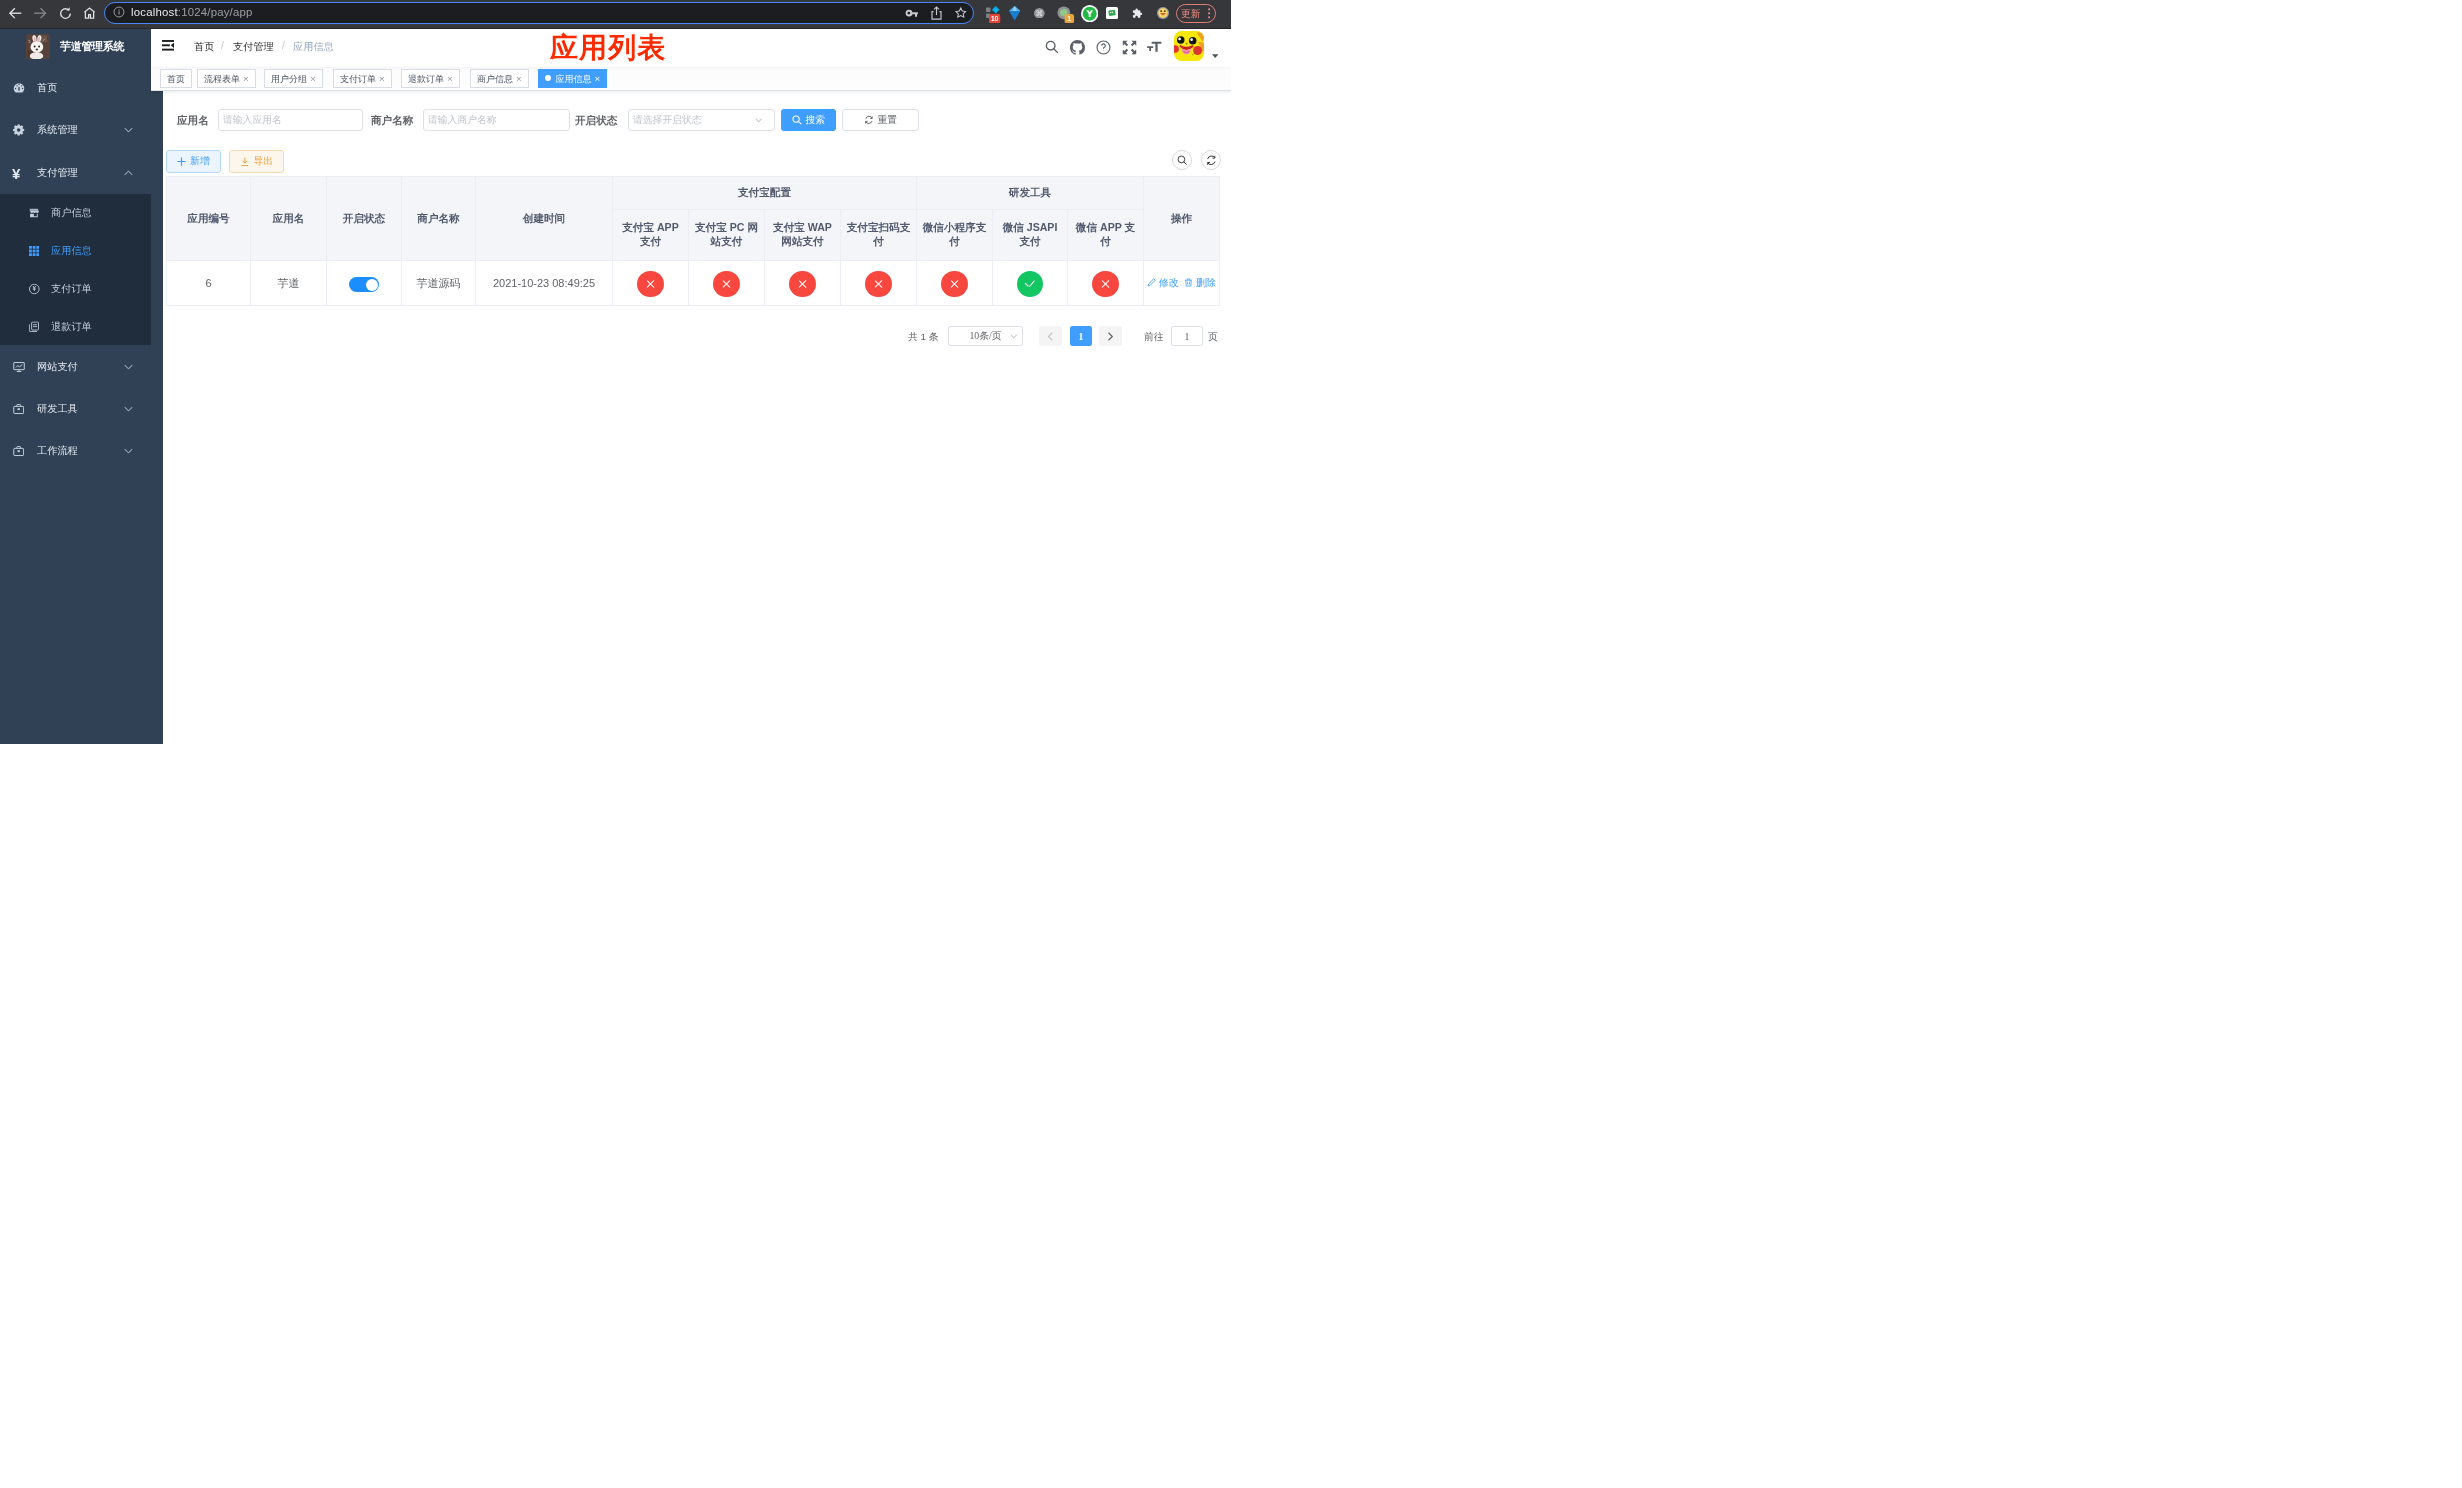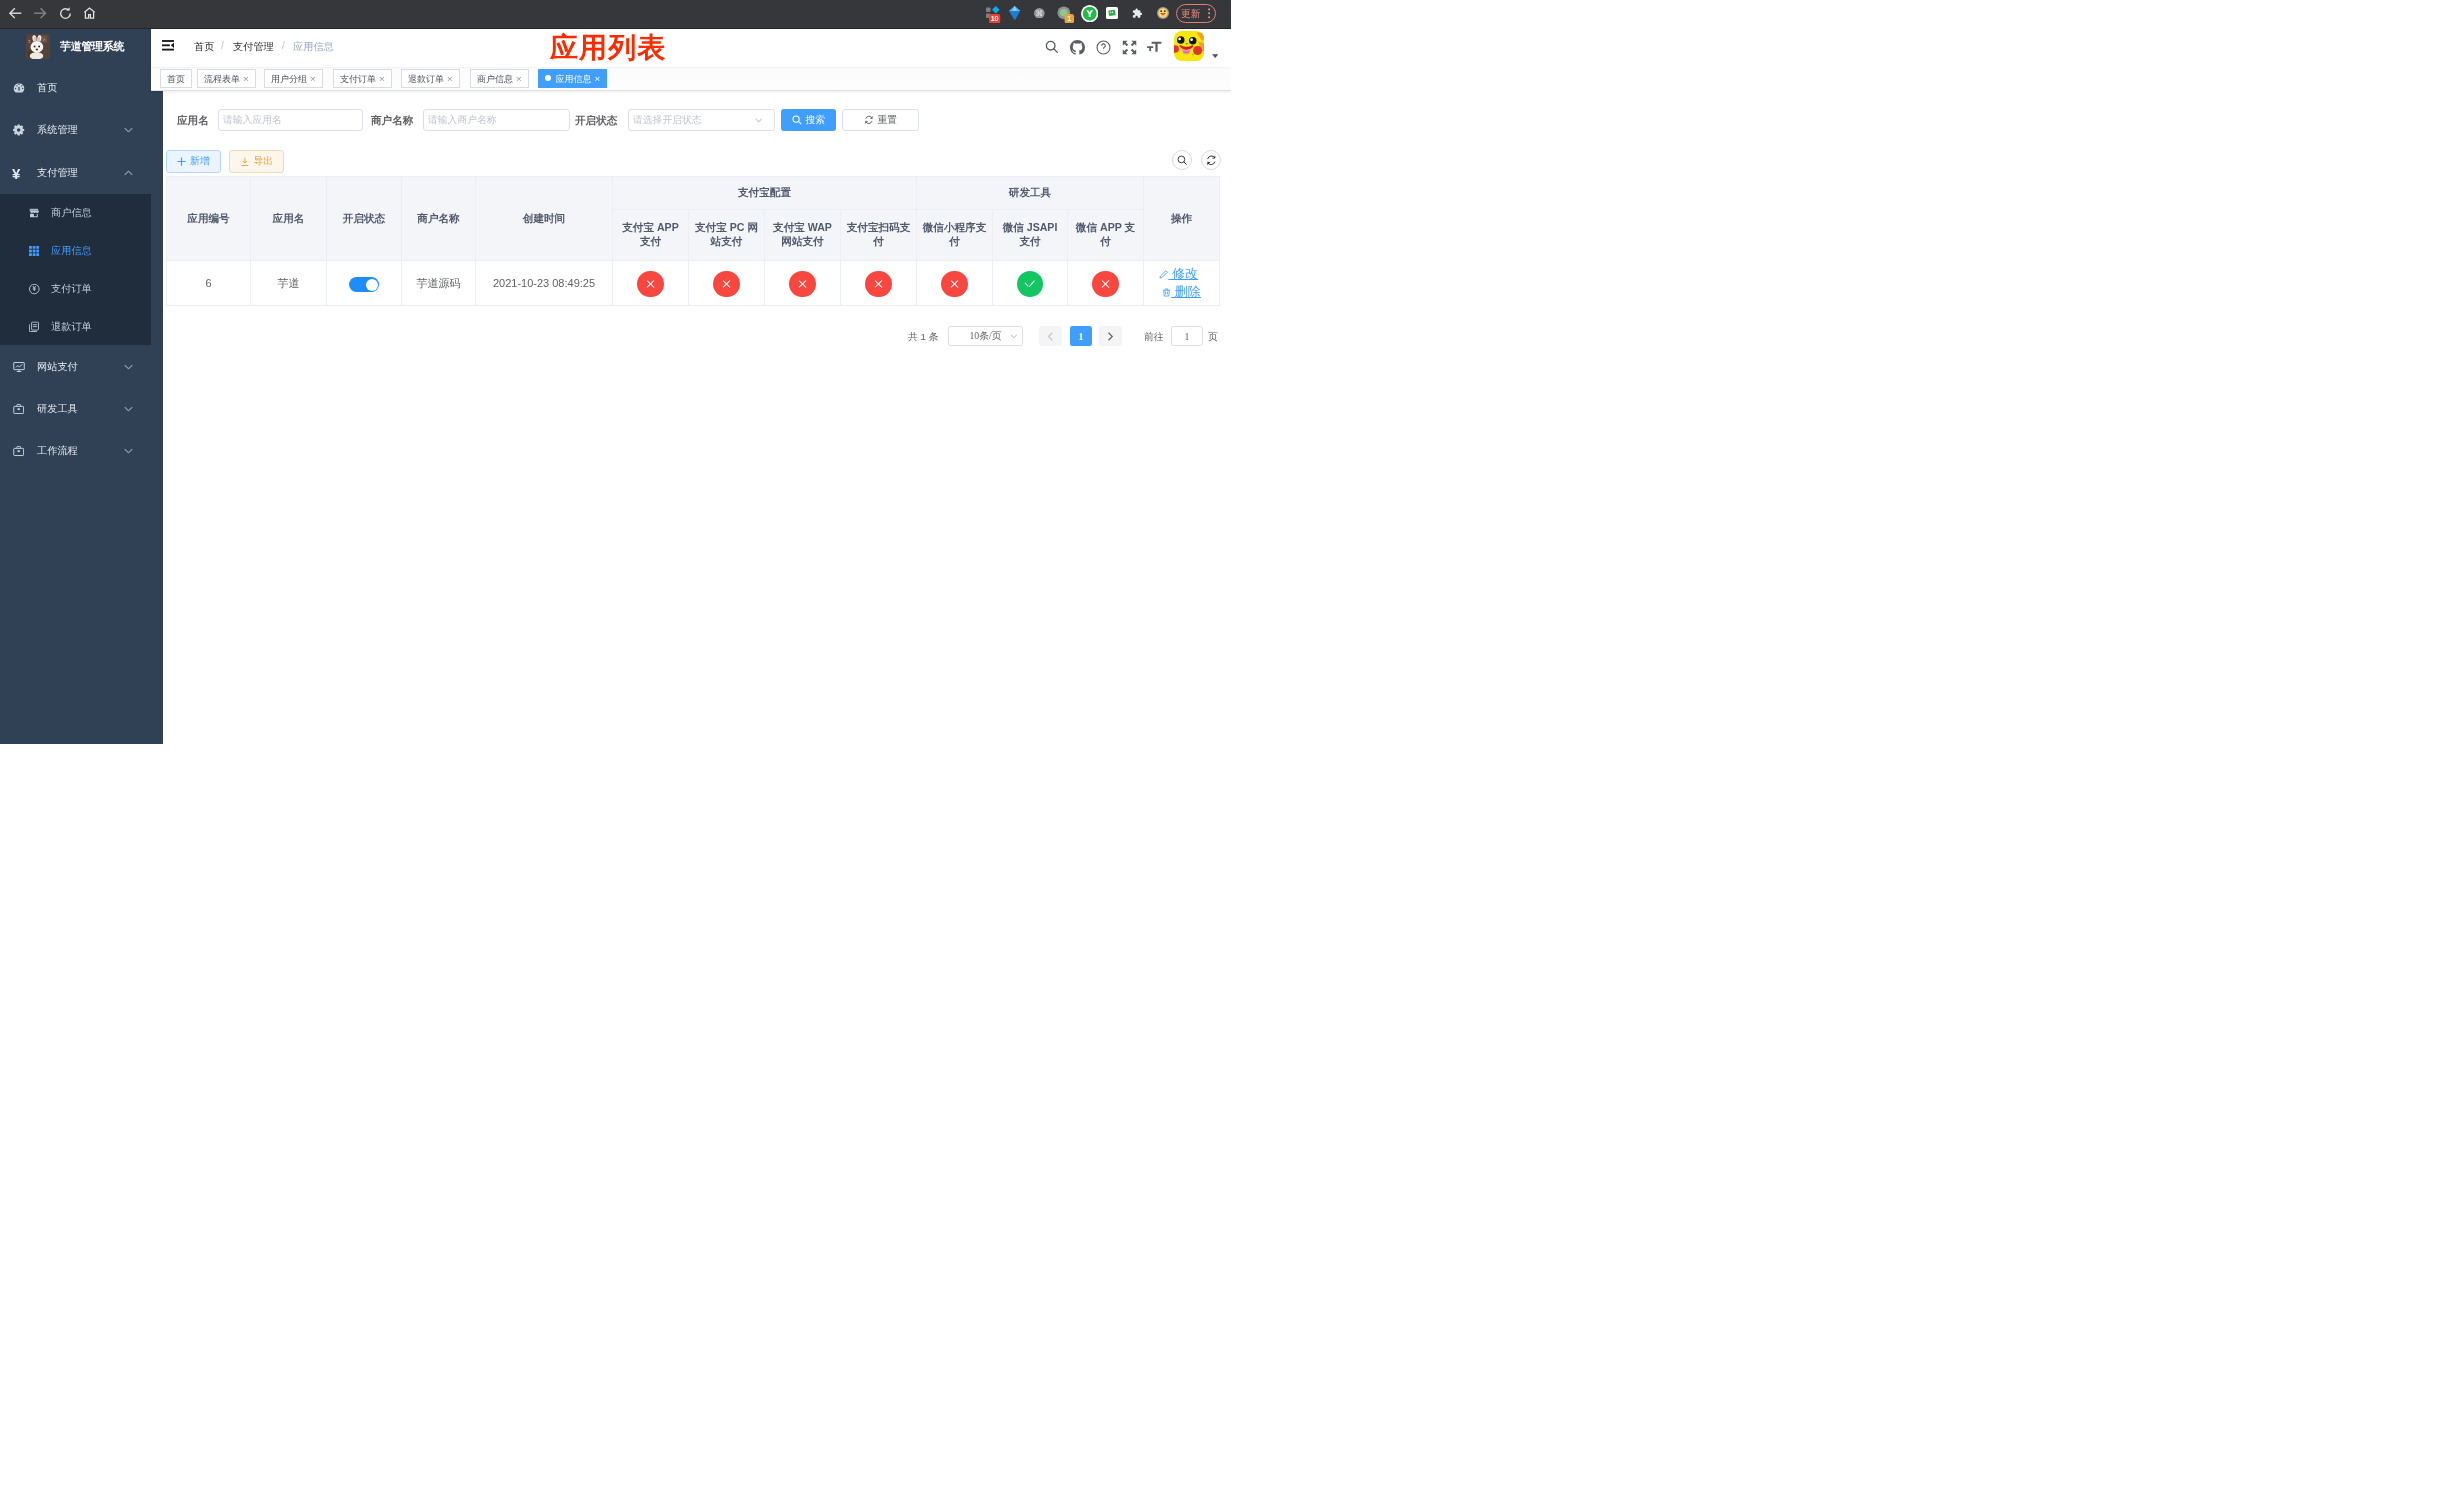--- a/index.html
+++ b/index.html
@@ -58,21 +58,21 @@
 #tbl th { background:#f4f5f8; color:#515a6e; font-size:10.6px; font-weight:bold; }
 #tbl td { background:#fff; color:#606266; font-size:11px; }
 .icircle { display:inline-block; width:26.5px; height:26.5px; border-radius:50%; position:relative; vertical-align:middle; top:0.8px; }
 .icircle.red { background:#f8473f; }
 .icircle.green { background:#12c662; }
 .xm, .ck { position:absolute; left:0; top:0; width:26.5px; height:26.5px; }
 .xm::before, .xm::after { content:""; position:absolute; left:12.6px; top:8.3px; width:1.4px; height:9.8px; background:#fff; }
 .xm::before { transform:rotate(45deg); } .xm::after { transform:rotate(-45deg); }
 .ck::before { content:""; position:absolute; left:7.7px; top:13.6px; width:4.9px; height:1.4px; background:#fff; transform:rotate(45deg); }
 .ck::after { content:""; position:absolute; left:10.8px; top:12.7px; width:8.3px; height:1.4px; background:#fff; transform:rotate(-50deg); }
-.oplink { color:#409eff; font-size:13px; white-space:nowrap;text-decoration:underline; }
+.oplink { color:#409eff; font-size:10px; white-space:nowrap; }
 
 
 .pag { position:absolute; font-size:9.8px; color:#606266; }
 .pagbox { position:absolute; display:flex; align-items:center; justify-content:center; font-size:9.8px;font-family:Liberation Serif, serif; }
 
 
 .toggle { display:inline-block; width:30px; height:15px; border-radius:7.6px; background:#1b8dfc; position:relative; vertical-align:middle; top:1.5px; }
 .toggle::after { content:""; position:absolute; right:1.5px; top:1.5px; width:12px; height:12px; border-radius:50%; background:#fff; }
 </style>
 </head>
@@ -89,20 +89,41 @@
         <path d="M10 3l6.5 6.5L10 16"></path>
       </svg>
   <svg class="abs" style="left:58px;top:5.7px" width="15" height="15" viewBox="0 0 20 20">
         <path d="M16.4 10A6.4 6.4 0 1 1 10 3.6c1.8 0 3.4.7 4.6 1.9" fill="none" stroke="#dee1e6" stroke-width="1.8"></path>
         <path d="M15.6 1.5v4.5h-4.5z" fill="#dee1e6"></path>
       </svg>
   <svg class="abs" style="left:82px;top:5.7px" width="15" height="15" viewBox="0 0 20 20" fill="none" stroke="#dee1e6" stroke-width="1.7">
         <path d="M3.2 8.4 10 2.8l6.8 5.6"></path>
         <path d="M4.5 8v8.2h4.3v-4.7h2.4v4.7h4.3V8"></path>
       </svg>
+  <div id="pill">
+    <svg class="abs" style="left:8.3px;top:3.8px" width="12" height="12" viewBox="0 0 16 16">
+          <circle cx="8" cy="8" r="6.6" fill="none" stroke="#9aa0a6" stroke-width="1.3"></circle>
+          <rect x="7.3" y="7" width="1.5" height="4.2" fill="#9aa0a6"></rect>
+          <rect x="7.3" y="4.6" width="1.5" height="1.5" fill="#9aa0a6"></rect>
+        </svg>
+    <div class="url">localhost<span class="grey">:1024/pay/app</span></div>
+    <svg class="abs" style="left:800px;top:6px" width="13" height="9.8" viewBox="0 0 17 13" fill="#c7cacf">
+          <path d="M5 1a4.5 4.5 0 1 0 .5 9A4.5 4.5 0 0 0 5 1zm0 6.3A1.9 1.9 0 1 1 5 3.5a1.9 1.9 0 0 1 0 3.8z"></path>
+          <rect x="8.5" y="4.4" width="8.5" height="2.6"></rect>
+          <rect x="13.2" y="6.5" width="2.6" height="3.8"></rect>
+        </svg>
+    <svg class="abs" style="left:825px;top:3px" width="13" height="15" viewBox="0 0 17 20" fill="none" stroke="#c7cacf" stroke-width="1.5">
+          <path d="M4.5 7.5H2.5v10h12v-10h-2"></path>
+          <path d="M8.5 12V1.8"></path>
+          <path d="M5.3 4.5 8.5 1.3l3.2 3.2"></path>
+        </svg>
+    <svg class="abs" style="left:849px;top:3.8px" width="13.6" height="13.6" viewBox="0 0 24 24" fill="none" stroke="#c7cacf" stroke-width="1.8">
+          <path d="M12 3.5l2.6 5.3 5.9.9-4.2 4.1 1 5.8-5.3-2.8-5.3 2.8 1-5.8-4.2-4.1 5.9-.9z"></path>
+        </svg>
+  </div>
 
   <svg class="abs" style="left:986px;top:6px" width="15" height="17.4" viewBox="0 0 20 23">
     <rect x="0" y="2" width="6" height="6" rx="1" fill="#7d8085"></rect>
     <rect x="0" y="10" width="6" height="6" rx="1" fill="#7d8085"></rect>
     <path d="M13 0l5 5-5 5-5-5z" fill="#00b0f0"></path>
     <rect x="4" y="10.5" width="15" height="12.5" rx="2.5" fill="#e94235"></rect>
     <text x="11.5" y="20.2" font-size="9.5" font-weight="bold" fill="#fff" text-anchor="middle" font-family="Liberation Sans, sans-serif">10</text>
   </svg>
   <svg class="abs" style="left:1009px;top:6px" width="11.4" height="14.4" viewBox="0 0 15 19">
     <path d="M7.5 0 15 6.5 7.5 19 0 6.5z" fill="#1a7fd4"></path>

